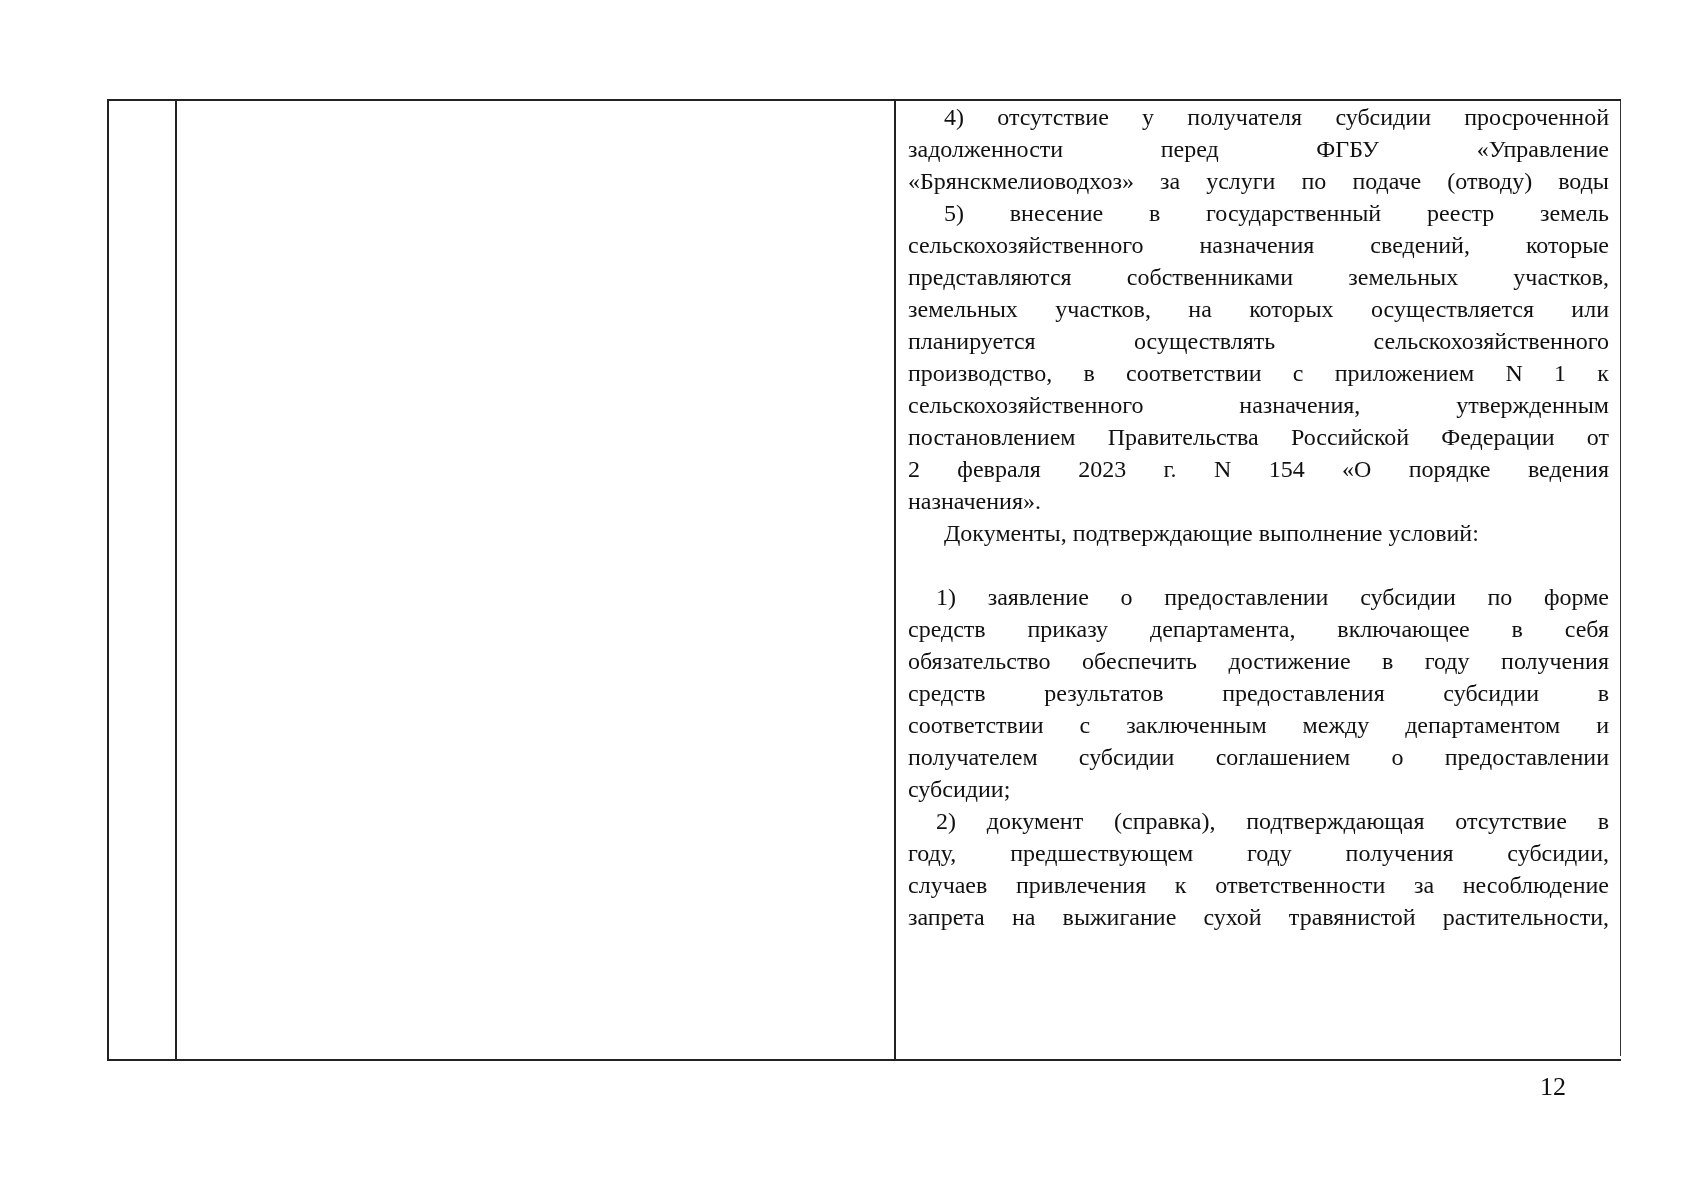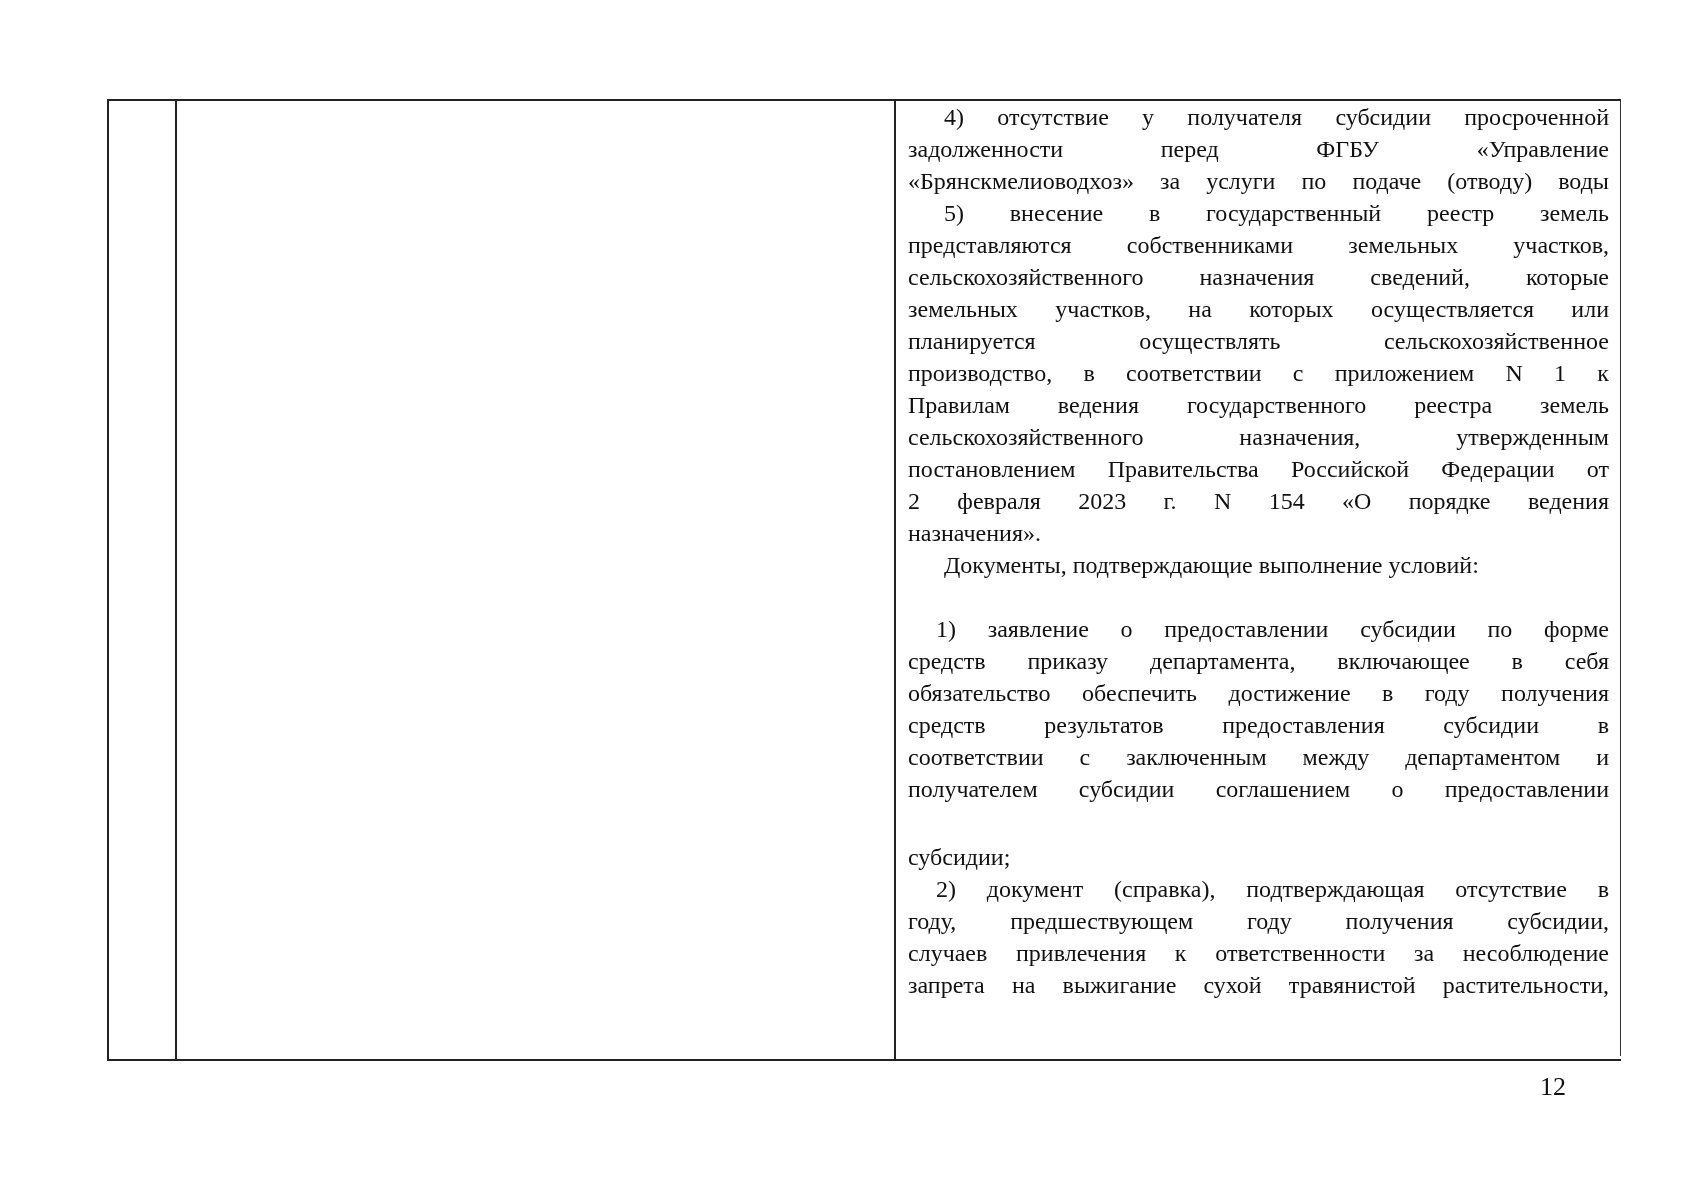--- a/index.html
+++ b/index.html
@@ -31,39 +31,38 @@
     </div>
     <div class="col col-name">
       <span></span>
     </div>
     <div class="col col-content">
       <div class="text" id="content-text">
           <span class="line indent" style="white-space: normal; overflow: hidden;">4) отсутствие у получателя субсидии просроченной</span>
           <span class="line" style="white-space: normal; overflow: hidden;">задолженности перед ФГБУ «Управление</span>
           <span class="line" style="white-space: normal; overflow: hidden;">«Брянскмелиоводхоз» за услуги по подаче (отводу) воды</span>
           <span class="line indent" style="white-space: normal; overflow: hidden;">5) внесение в государственный реестр земель</span>
+          <span class="line" style="white-space: normal; overflow: hidden;">сельскохозяйственного назначения сведений, которые</span>
           <span class="line" style="white-space: normal; overflow: hidden;">представляются собственниками земельных участков,</span>
-          <span class="line" style="white-space: normal; overflow: hidden;">сельскохозяйственного назначения сведений, которые</span>
           <span class="line" style="white-space: normal; overflow: hidden;">земельных участков, на которых осуществляется или</span>
-          <span class="line" style="white-space: normal; overflow: hidden;">планируется осуществлять сельскохозяйственное</span>
+          <span class="line" style="white-space: normal; overflow: hidden;">планируется осуществлять сельскохозяйственного</span>
           <span class="line" style="white-space: normal; overflow: hidden;">производство, в соответствии с приложением N 1 к</span>
-          <span class="line" style="white-space: normal; overflow: hidden;">Правилам ведения государственного реестра земель</span>
           <span class="line" style="white-space: normal; overflow: hidden;">сельскохозяйственного назначения, утвержденным</span>
           <span class="line" style="white-space: normal; overflow: hidden;">постановлением Правительства Российской Федерации от</span>
           <span class="line" style="white-space: normal; overflow: hidden;">2 февраля 2023 г. N 154 «О порядке ведения</span>
           <span class="line last" style="white-space: normal; overflow: hidden;">назначения».</span>
           <span class="line indent last" style="white-space: normal; overflow: hidden;">Документы, подтверждающие выполнение условий:</span>
           <span class="line last blank" style="white-space: normal; overflow: hidden;"></span>
           <span class="line indent-small" style="white-space: normal; overflow: hidden;">1) заявление о предоставлении субсидии по форме</span>
           <span class="line" style="white-space: normal; overflow: hidden;">средств приказу департамента, включающее в себя</span>
           <span class="line" style="white-space: normal; overflow: hidden;">обязательство обеспечить достижение в году получения</span>
           <span class="line" style="white-space: normal; overflow: hidden;">средств результатов предоставления субсидии в</span>
           <span class="line" style="white-space: normal; overflow: hidden;">соответствии с заключенным между департаментом и</span>
           <span class="line" style="white-space: normal; overflow: hidden;">получателем субсидии соглашением о предоставлении</span>
-          <span class="line last" style="white-space: normal; overflow: hidden; margin-top: 36px;">субсидии;</span>
+          <span class="line last" style="white-space: normal; overflow: hidden;">субсидии;</span>
           <span class="line indent-small" style="white-space: normal; overflow: hidden;">2) документ (справка), подтверждающая отсутствие в</span>
           <span class="line" style="white-space: normal; overflow: hidden;">году, предшествующем году получения субсидии,</span>
           <span class="line" style="white-space: normal; overflow: hidden;">случаев привлечения к ответственности за несоблюдение</span>
           <span class="line" style="white-space: normal; overflow: hidden;">запрета на выжигание сухой травянистой растительности,</span>
         </div>
     </div>
   </div>
   <div class="page-number">12</div>
 </div>
 

